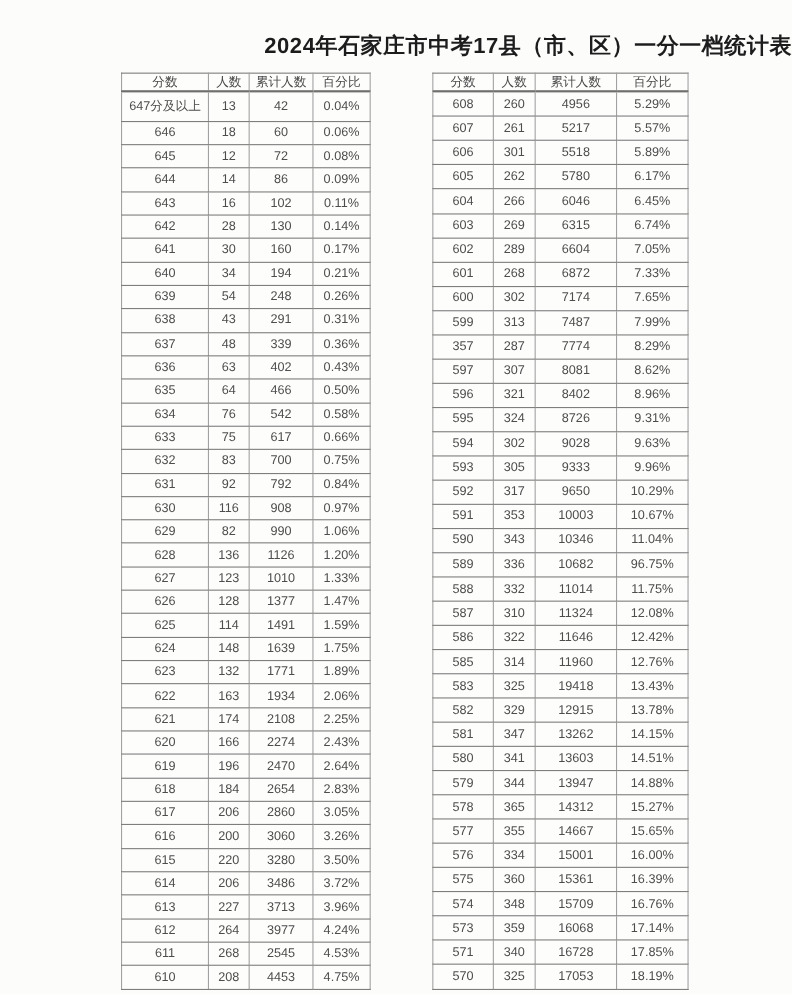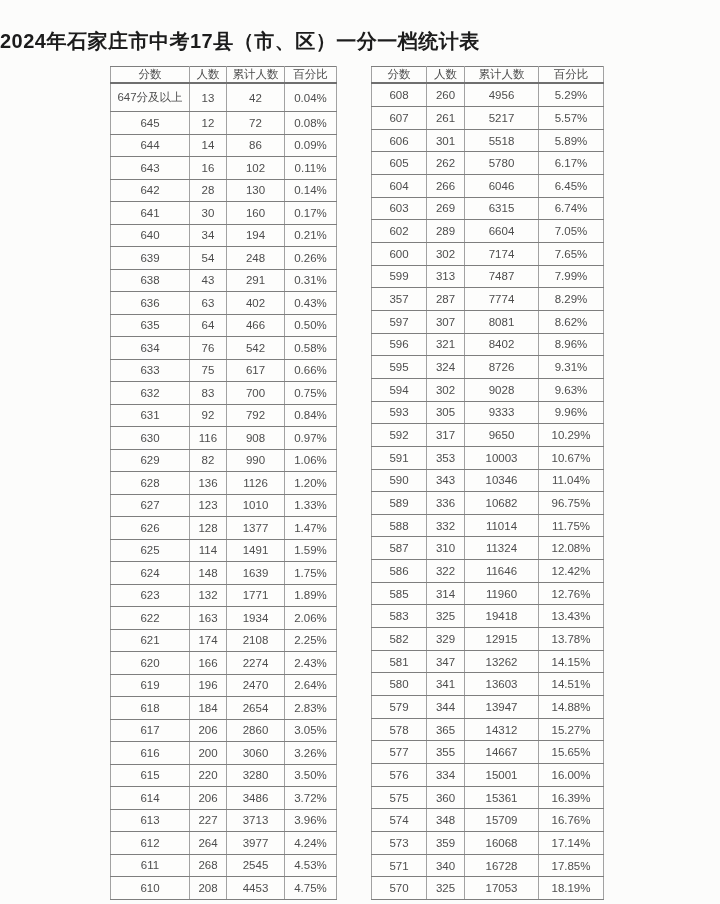--- a/index.html
+++ b/index.html
@@ -14,32 +14,32 @@
     background: #fcfcfb;
     font-family: "Liberation Sans", "DejaVu Sans", sans-serif;
     overflow: hidden;
   }
   .title {
     position: absolute;
     top: 28px;
     left: 0;
     width: 100%;
     margin: 0;
-    text-align: left;
+    text-align: right;
     font-size: 20px;
     font-weight: 700;
     color: #1c1c1c;
     letter-spacing: 0.5px;
   }
   .tables {
     position: absolute;
     top: 66px;
     left: 110px;
     display: flex;
-    gap: 34px;
+    gap: 56px;
   }
   table.score-table {
     border-collapse: collapse;
     table-layout: fixed;
     height: 834px;
     border: 1px solid #6f6f6f;
   }
   table.t-left  { width: 226px; }
   table.t-right { width: 232px; }
 
@@ -99,20 +99,26 @@
           </tr>
       </thead>
       <tbody>
           <tr>
             <td>647分及以上</td>
             <td>13</td>
             <td>42</td>
             <td>0.04%</td>
           </tr>
           <tr>
+            <td>646</td>
+            <td>18</td>
+            <td>60</td>
+            <td>0.06%</td>
+          </tr>
+          <tr>
             <td>645</td>
             <td>12</td>
             <td>72</td>
             <td>0.08%</td>
           </tr>
           <tr>
             <td>644</td>
             <td>14</td>
             <td>86</td>
             <td>0.09%</td>
@@ -145,20 +151,26 @@
             <td>639</td>
             <td>54</td>
             <td>248</td>
             <td>0.26%</td>
           </tr>
           <tr>
             <td>638</td>
             <td>43</td>
             <td>291</td>
             <td>0.31%</td>
+          </tr>
+          <tr>
+            <td>637</td>
+            <td>48</td>
+            <td>339</td>
+            <td>0.36%</td>
           </tr>
           <tr>
             <td>636</td>
             <td>63</td>
             <td>402</td>
             <td>0.43%</td>
           </tr>
           <tr>
             <td>635</td>
             <td>64</td>
@@ -370,20 +382,26 @@
             <td>6315</td>
             <td>6.74%</td>
           </tr>
           <tr>
             <td>602</td>
             <td>289</td>
             <td>6604</td>
             <td>7.05%</td>
           </tr>
           <tr>
+            <td>601</td>
+            <td>268</td>
+            <td>6872</td>
+            <td>7.33%</td>
+          </tr>
+          <tr>
             <td>600</td>
             <td>302</td>
             <td>7174</td>
             <td>7.65%</td>
           </tr>
           <tr>
             <td>599</td>
             <td>313</td>
             <td>7487</td>
             <td>7.99%</td>

